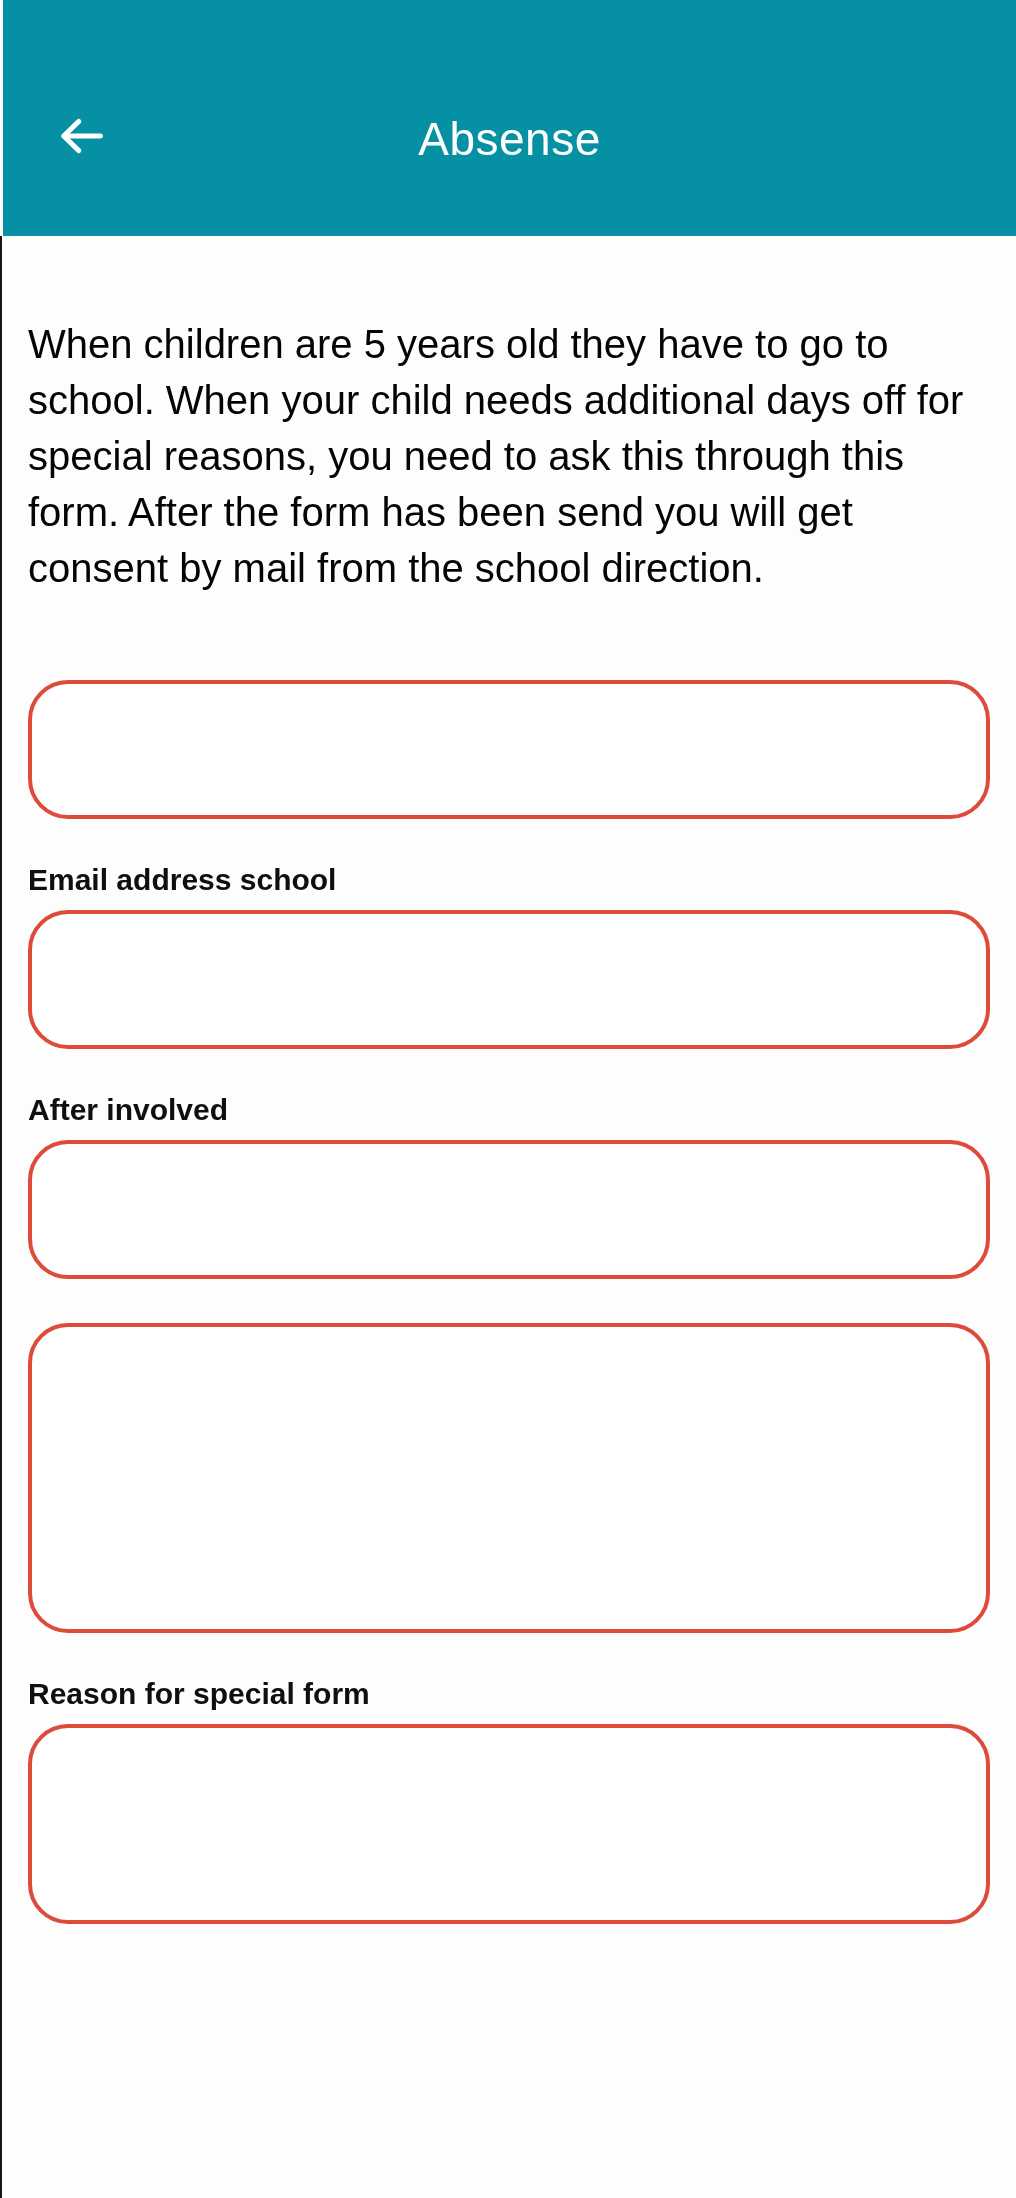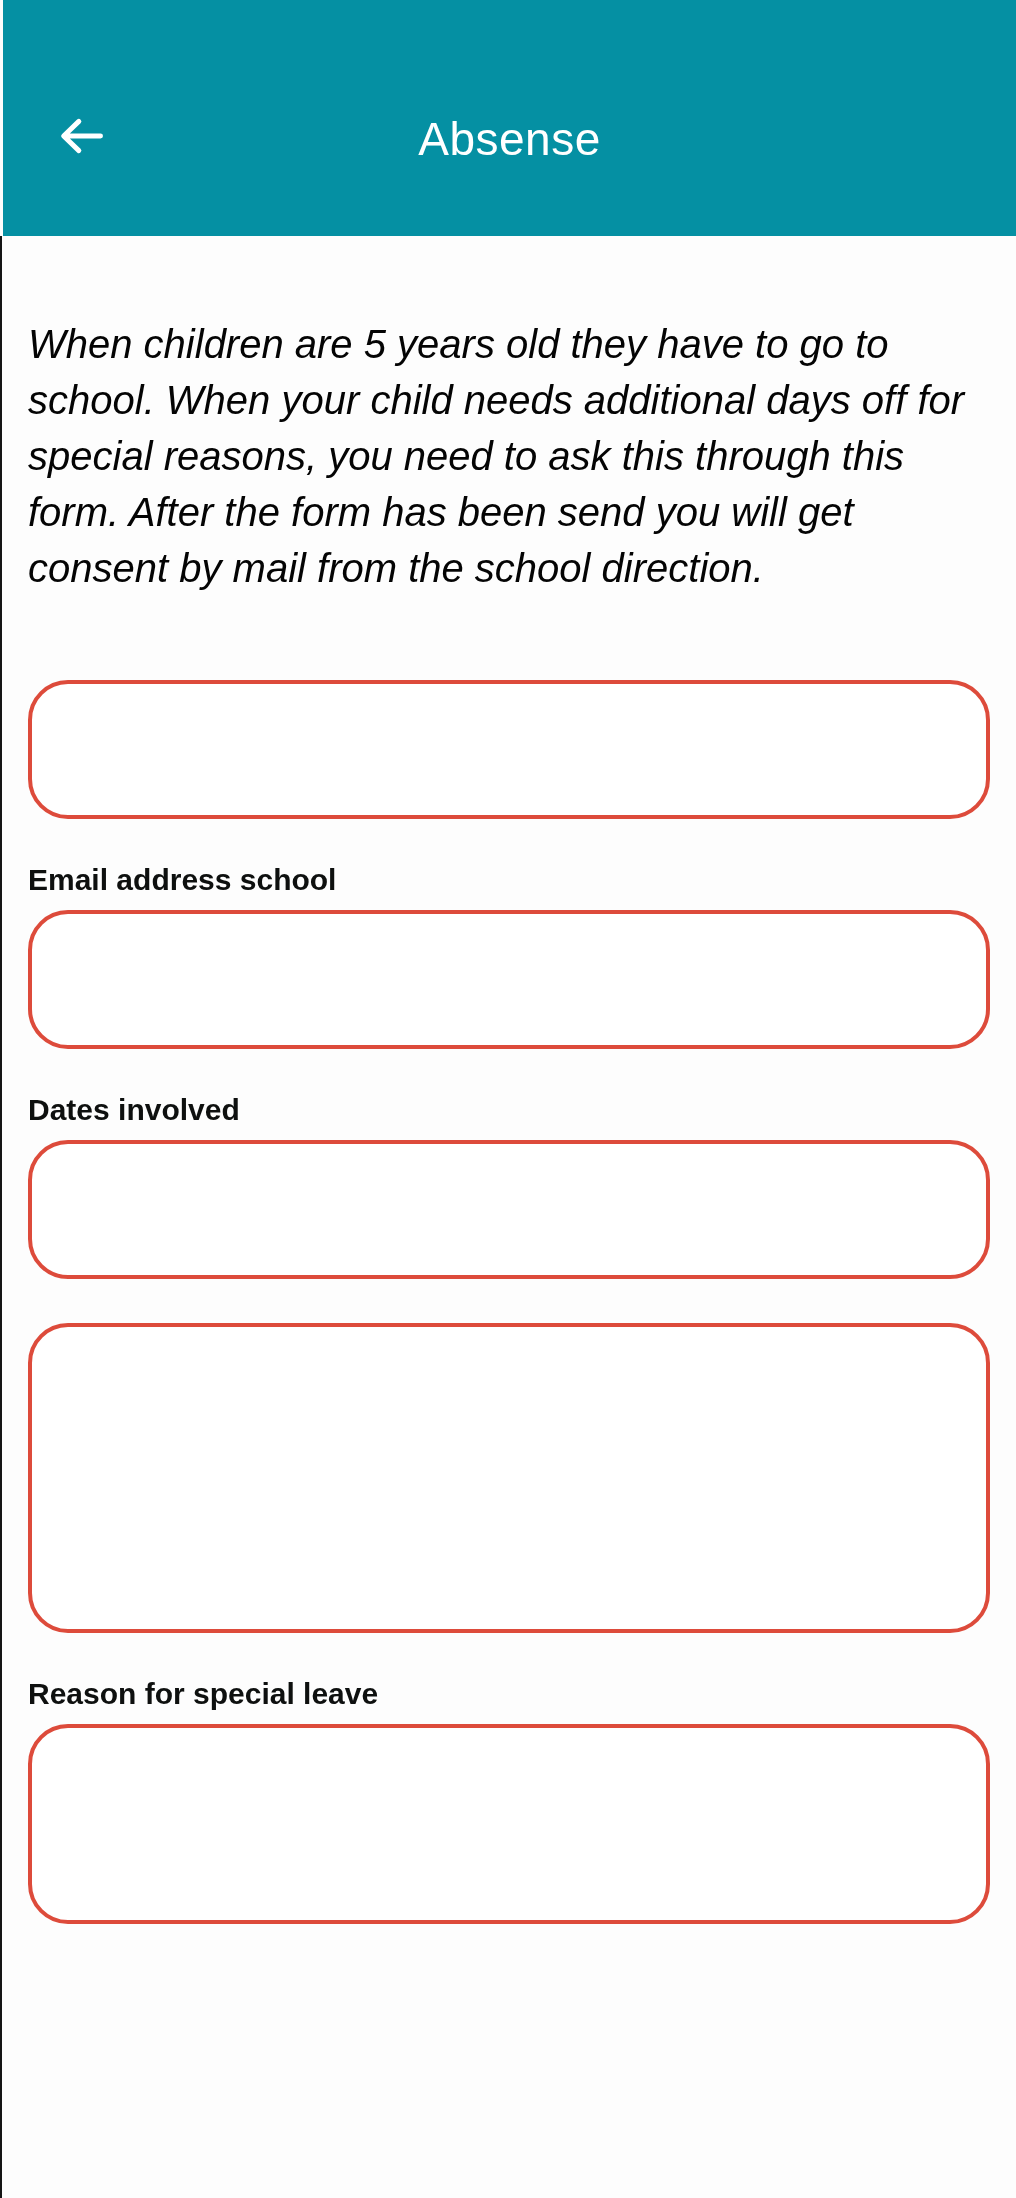--- a/index.html
+++ b/index.html
@@ -57,21 +57,20 @@
   }
   .content {
     padding: 0 26px 0 28px;
   }
   .intro {
     margin-top: 80px;
     font-size: 40px;
     line-height: 56px;
     color: #040404;
     font-weight: 400;
-    font-style: italic;
   }
   .field {
     margin-top: 44px;
   }
   .field:first-of-type {
     margin-top: 84px;
   }
   .field-label {
     display: block;
     font-size: 30px;
@@ -122,27 +121,27 @@
   <div class="field">
     <input class="field-input" type="text" aria-label="Name child" style="">
   </div>
 
   <div class="field">
     <label class="field-label">Email address school</label>
     <input class="field-input" type="text" aria-label="Email address parent" style="">
   </div>
 
   <div class="field">
-    <label class="field-label">Dates involved</label>
+    <label class="field-label">After involved</label>
     <input class="field-input" type="text" aria-label="Dates involved" style="">
   </div>
 
   <div class="field">
     <textarea class="field-textarea" aria-label="When and why does your child need a leave?" style=""></textarea>
   </div>
 
 
   <div class="field">
-    <label class="field-label">Reason for special leave</label>
+    <label class="field-label">Reason for special form</label>
     <input class="field-input cutoff" type="text" aria-label="Reason for special leave" style="">
   </div>
 
 </main>
 
 </body></html>

